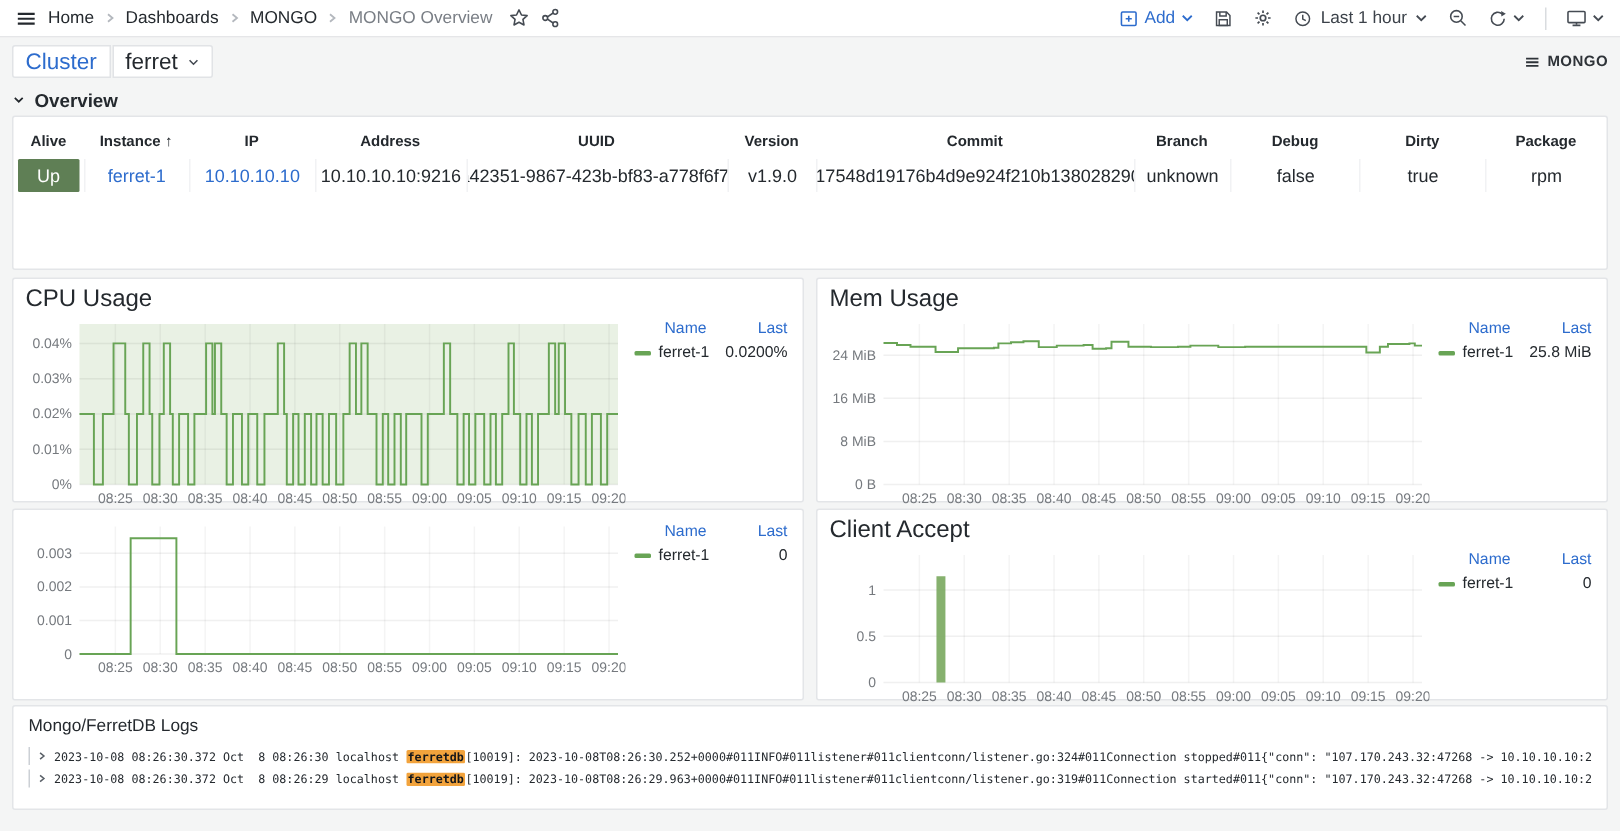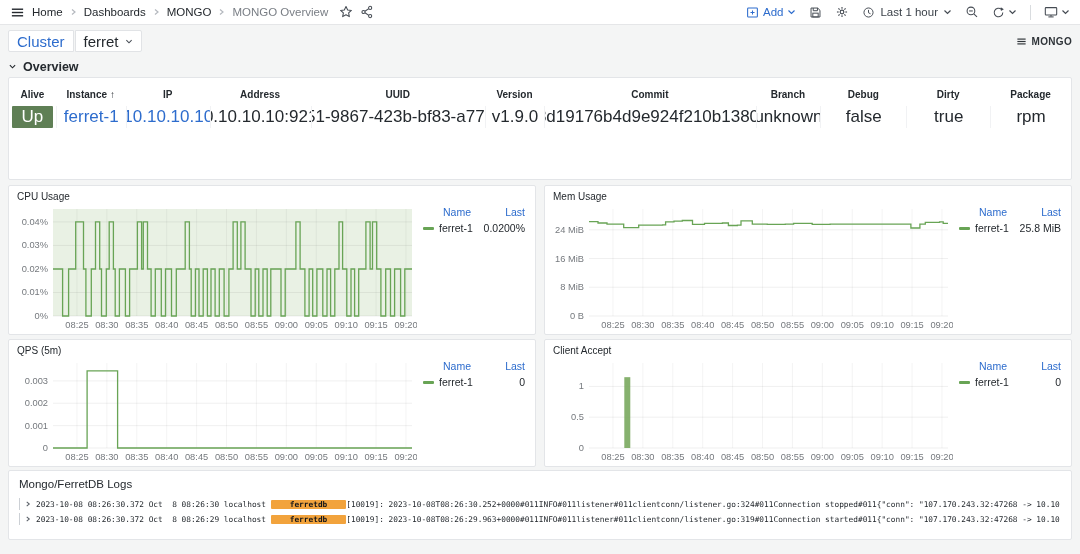--- a/index.html
+++ b/index.html
@@ -26,49 +26,49 @@
   .mongo-btn{display:flex;align-items:center;gap:5px;font-size:10px;font-weight:700;letter-spacing:.3px;color:#2e3338;cursor:pointer}
   
   .content{padding:0 8px}
   .section-h{display:flex;align-items:center;gap:6px;height:21px;font-size:12.5px;font-weight:700;cursor:pointer}
   .panel{background:#fff;border:1px solid #e3e5e8;border-radius:2px}
   
   .table-panel{height:103px;margin-bottom:5px;padding-top:5px}
   .thead,.trow{display:flex;width:100%}
   .thead{height:23px;align-items:center;font-size:10px;font-weight:600}
   .th{text-align:center;display:flex;align-items:center;justify-content:center;gap:3px;cursor:pointer}
-  .trow{height:22px;align-items:stretch;font-size:17px}
+  .trow{height:22px;align-items:stretch;font-size:12px}
   .td{display:flex;align-items:center;justify-content:center;border-left:1px solid #f1f2f4;overflow:hidden;white-space:nowrap}
   .td:first-child{border-left:none}
   .c0{width:4.4%}.c1{width:6.6%}.c2{width:7.9%}.c3{width:9.5%}.c4{width:16.4%}.c5{width:5.6%}.c6{width:19.9%}.c7{width:6.1%}.c8{width:8.1%}.c9{width:7.9%}.c10{width:7.6%}
   .badge-up{background:#5f7f55;color:#fff;width:calc(100% - 6px);height:100%;margin:0 3px;display:flex;align-items:center;justify-content:center;border-radius:1px}
   .link{color:#2d6ccd;cursor:pointer}
   
   .grid{display:grid;grid-template-columns:1fr 1fr;gap:4px 8px;margin-bottom:3px}
   .chart-panel{padding:5px 8px 2px;display:flex;flex-direction:column}
   .row1{height:150px}
   .row2{height:128px}
-  .p-title{font-size:10px;font-weight:500;margin-bottom:1px;cursor:pointer}
+  .p-title{font-size:16px;font-weight:500;margin-bottom:1px;cursor:pointer}
   .p-body{flex:1;display:flex;min-height:0}
   .plot{flex:1;position:relative;min-width:0}
   .plot svg{position:absolute;left:0;top:0}
   text.ax{font-size:9.3px;fill:#75797e;font-family:"Liberation Sans","DejaVu Sans",sans-serif}
   .legend{width:110px;padding:3px 2px 0 6px;font-size:10.5px;flex:none}
   .l-head{display:flex;justify-content:space-between;color:#2d6ccd;font-weight:400;padding-left:20px;margin-bottom:4px}
   .l-head span{cursor:pointer}
   .l-row{display:flex;align-items:center;gap:5px}
   .swatch{width:11px;height:3px;background:#68a455;border-radius:1px;flex:none}
   .l-name{cursor:pointer}
   .l-val{margin-left:auto}
   
   .logs-panel{height:70px;padding:7px 10px 0;margin-top:2px}
   .logs-title{font-size:11.5px;font-weight:500;margin-bottom:8px}
   .log-row{display:flex;align-items:center;gap:5px;height:12px;margin-bottom:3px;border-left:1px solid #ccd0d5;padding-left:5px;cursor:pointer}
   .log-text{font-family:"DejaVu Sans Mono","Liberation Mono",monospace;font-size:7.8px;color:#24292e;white-space:pre;overflow:hidden}
-  .hl{background:#f2a33c;color:#141619;font-weight:700;border-radius:1px;padding:0 19px}
+  .hl{background:#f2a33c;color:#141619;font-weight:700;border-radius:1px;padding:0 1px}
   .exp{color:#5a6068;flex:none}
 </style>
 </head>
 <body>
 
 <header class="topnav">
   <div class="tn-left">
     <span class="icon">
       <svg width="15" height="15" viewBox="0 0 16 16">
           <g stroke="#24292e" stroke-width="1.5">
@@ -384,21 +384,20 @@
           <div class="l-row">
             <span class="swatch"></span>
             <span class="l-name">ferret-1</span>
             <span class="l-val">25.8 MiB</span>
           </div>
         </div>
       </div>
     </section>
 
     <section class="panel chart-panel row2">
-      <div class="p-title">QPS (5m)</div>
       <div class="p-body">
         <div class="plot">
             <svg width="400" height="106">
               <line x1="59.93333333333334" y1="6" x2="59.93333333333334" y2="91" stroke="rgba(36,41,46,0.05)"></line>
               <text x="59.93333333333334" y="103" text-anchor="middle" class="ax">08:25</text>
               <line x1="89.85" y1="6" x2="89.85" y2="91" stroke="rgba(36,41,46,0.05)"></line>
               <text x="89.85" y="103" text-anchor="middle" class="ax">08:30</text>
               <line x1="119.76666666666667" y1="6" x2="119.76666666666667" y2="91" stroke="rgba(36,41,46,0.05)"></line>
               <text x="119.76666666666667" y="103" text-anchor="middle" class="ax">08:35</text>
               <line x1="149.68333333333334" y1="6" x2="149.68333333333334" y2="91" stroke="rgba(36,41,46,0.05)"></line>

